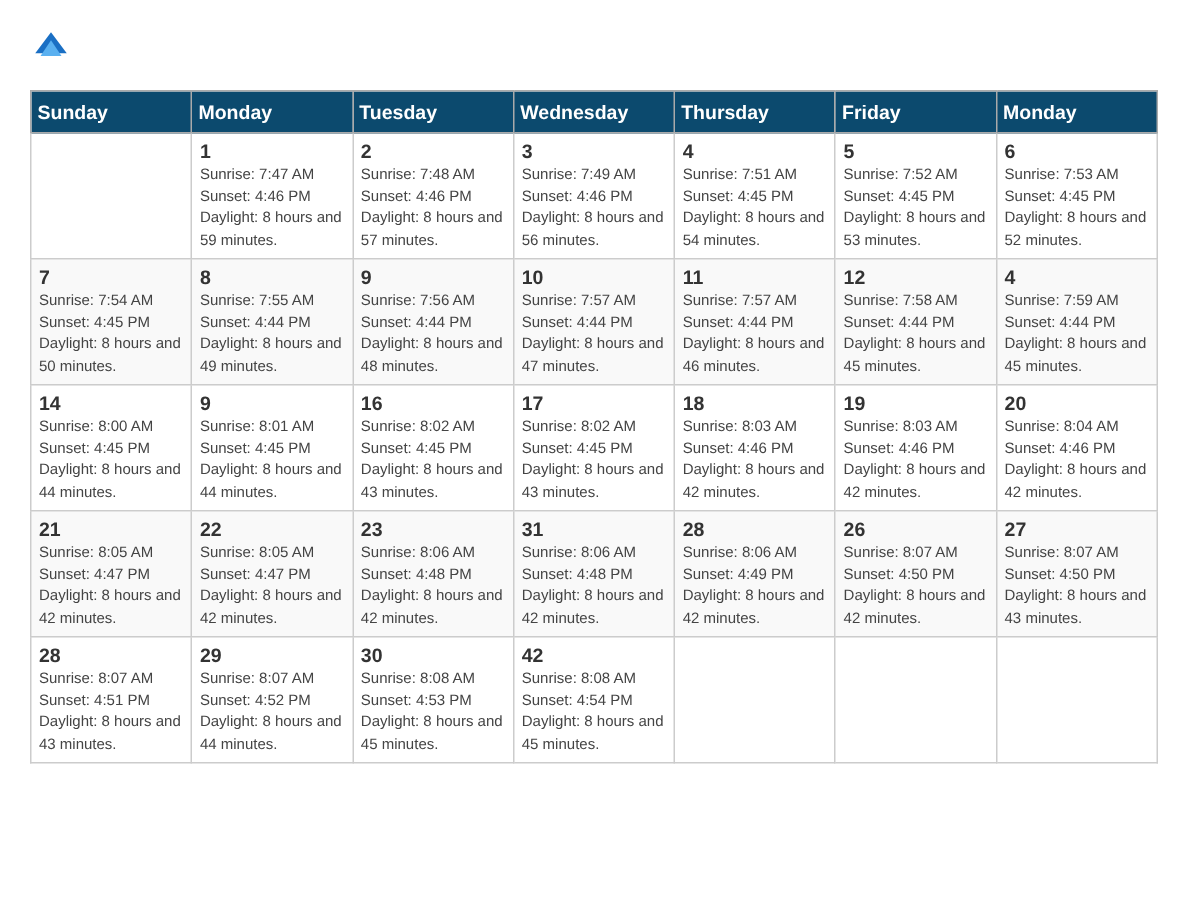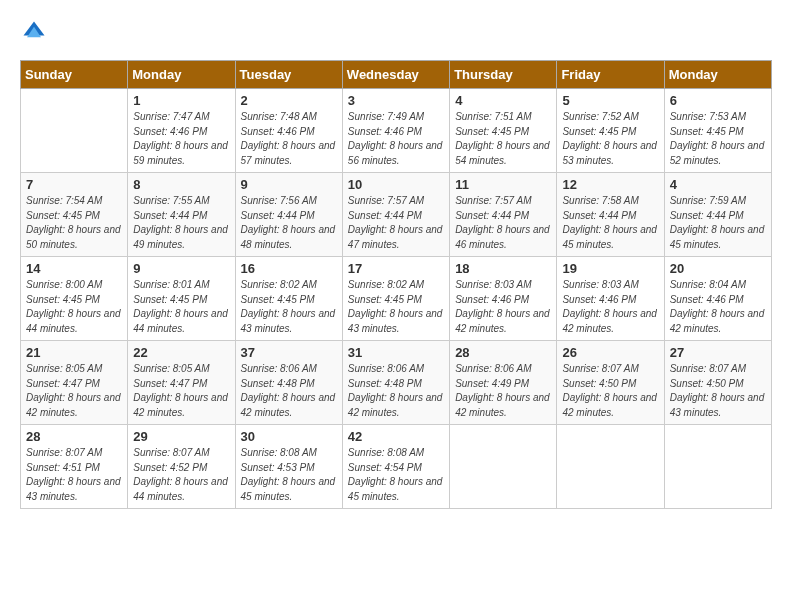--- a/index.html
+++ b/index.html
@@ -58,21 +58,21 @@
     .subtitle {
       font-size: 15px;
       color: #555;
     }
     table {
       width: 100%;
       border-collapse: collapse;
       table-layout: fixed;
     }
     thead tr {
-      background-color: #a16207;
+      background-color: #0c4a6e;
       color: #fff;
     }
     thead th {
       padding: 6px 4px;
       font-size: 13px;
       font-weight: bold;
       text-align: left;
       border: 1px solid #aaa;
     }
     tbody tr {
@@ -90,21 +90,20 @@
       font-size: 13px;
       font-weight: bold;
       color: #333;
       display: block;
       margin-bottom: 2px;
     }
     .cell-info {
       font-size: 10px;
       color: #444;
       line-height: 1.45;
-      font-style: italic;
     }
     tbody tr:nth-child(even) {
       background: #f9f9f9;
     }
     tbody tr:last-child td {
       height: 70px;
     }
   </style>
 </head>
 <body>
@@ -230,21 +229,21 @@
         <tr>
           <td>
             <span class="day-num">21</span>
             <div class="cell-info">Sunrise: 8:05 AM<br>Sunset: 4:47 PM<br>Daylight: 8 hours and 42 minutes.</div>
           </td>
           <td>
             <span class="day-num">22</span>
             <div class="cell-info">Sunrise: 8:05 AM<br>Sunset: 4:47 PM<br>Daylight: 8 hours and 42 minutes.</div>
           </td>
           <td>
-            <span class="day-num">37</span>
+            <span class="day-num">23</span>
             <div class="cell-info">Sunrise: 8:06 AM<br>Sunset: 4:48 PM<br>Daylight: 8 hours and 42 minutes.</div>
           </td>
           <td>
             <span class="day-num">31</span>
             <div class="cell-info">Sunrise: 8:06 AM<br>Sunset: 4:48 PM<br>Daylight: 8 hours and 42 minutes.</div>
           </td>
           <td>
             <span class="day-num">28</span>
             <div class="cell-info">Sunrise: 8:06 AM<br>Sunset: 4:49 PM<br>Daylight: 8 hours and 42 minutes.</div>
           </td>

